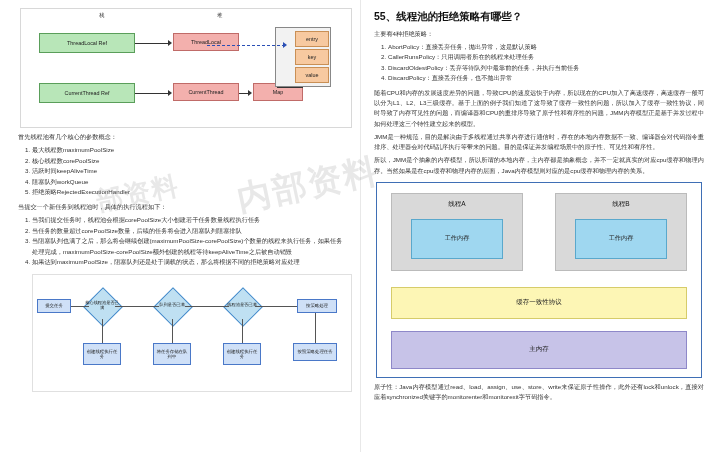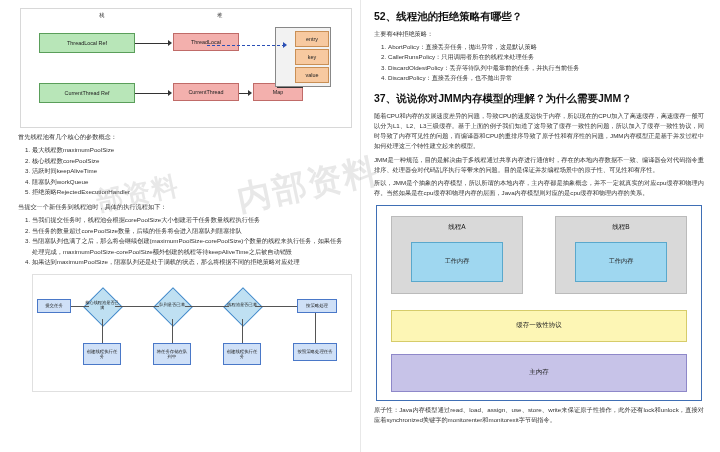--- a/index.html
+++ b/index.html
@@ -308,30 +308,29 @@
       <div class="fline" style="left:139px; top:44px; width:1px; height:24px;"></div>
       <div class="fline" style="left:209px; top:44px; width:1px; height:24px;"></div>
       <div class="fline" style="left:282px; top:38px; width:1px; height:30px;"></div>
     </div>
 
     <div class="watermark wm4">部资料</div>
   </div>
 
   <div class="col col-right">
 
-    <h2 class="sec" style="margin-top:4px;">52、线程池的拒绝策略有哪些？</h2>
+    <h2 class="sec" style="margin-top:4px;">55、线程池的拒绝策略有哪些？</h2>
     <p class="body">主要有4种拒绝策略：</p>
     <ol class="list">
       <li>AbortPolicy：直接丢弃任务，抛出异常，这是默认策略</li>
       <li>CallerRunsPolicy：只用调用者所在的线程来处理任务</li>
       <li>DiscardOldestPolicy：丢弃等待队列中最靠前的任务，并执行当前任务</li>
       <li>DiscardPolicy：直接丢弃任务，也不抛出异常</li>
     </ol>
 
-    <h2 class="sec">37、说说你对JMM内存模型的理解？为什么需要JMM？</h2>
     <p class="body">随着CPU和内存的发展速度差异的问题，导致CPU的速度远快于内存，所以现在的CPU加入了高速缓存，高速缓存一般可以分为L1、L2、L3三级缓存。基于上面的例子我们知道了这导致了缓存一致性的问题，所以加入了缓存一致性协议，同时导致了内存可见性的问题，而编译器和CPU的重排序导致了原子性和有序性的问题，JMM内存模型正是基于并发过程中如何处理这三个特性建立起来的模型。</p>
     <p class="body">JMM是一种规范，目的是解决由于多线程通过共享内存进行通信时，存在的本地内存数据不一致、编译器会对代码指令重排序、处理器会对代码乱序执行等带来的问题。目的是保证并发编程场景中的原子性、可见性和有序性。</p>
     <p class="body">所以，JMM是个抽象的内存模型，所以所谓的本地内存，主内存都是抽象概念，并不一定就真实的对应cpu缓存和物理内存。当然如果是在cpu缓存和物理内存的层面，Java内存模型则对应的是cpu缓存和物理内存的关系。</p>
 
     <div class="diagram3">
       <div class="thread-panel" style="left:14px; top:10px; width:132px; height:78px;">
         <div class="thread-title">线程A</div>
       </div>
       <div class="work-mem" style="left:34px; top:36px; width:92px; height:40px;">工作内存</div>
 

